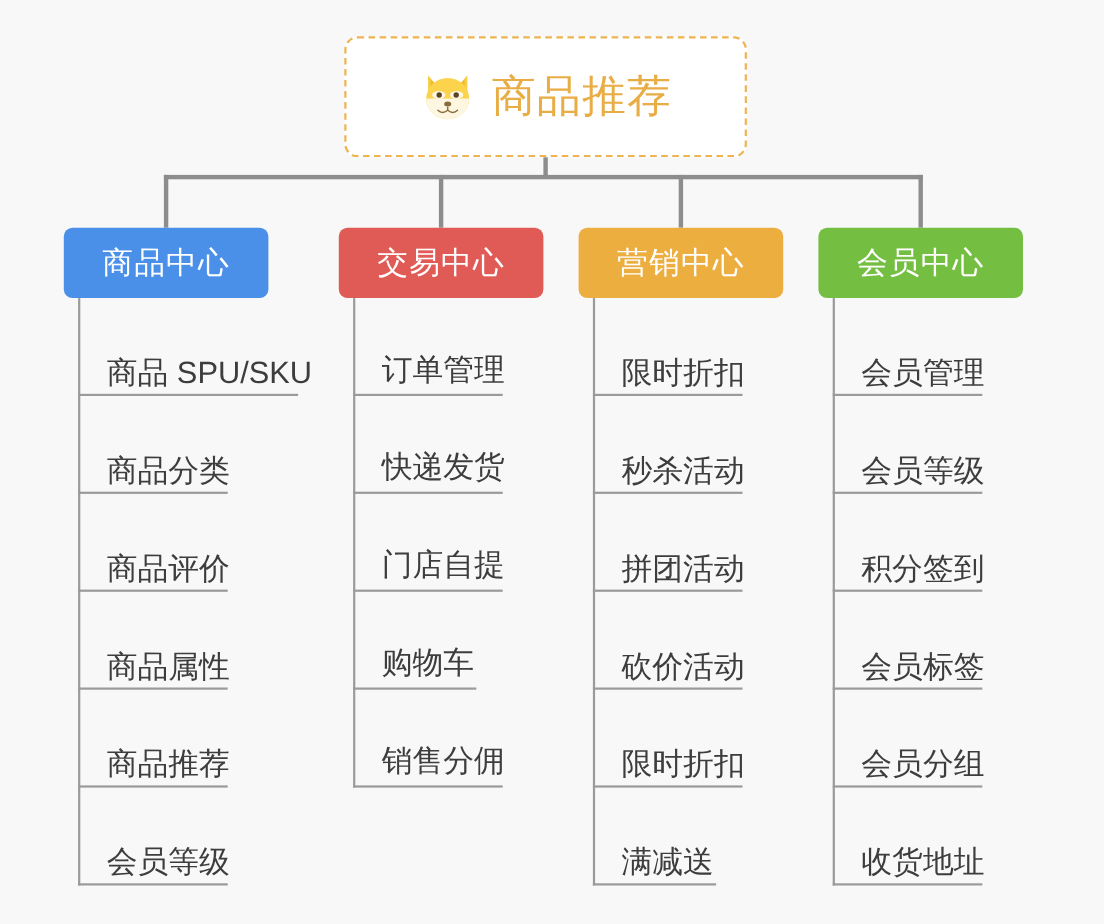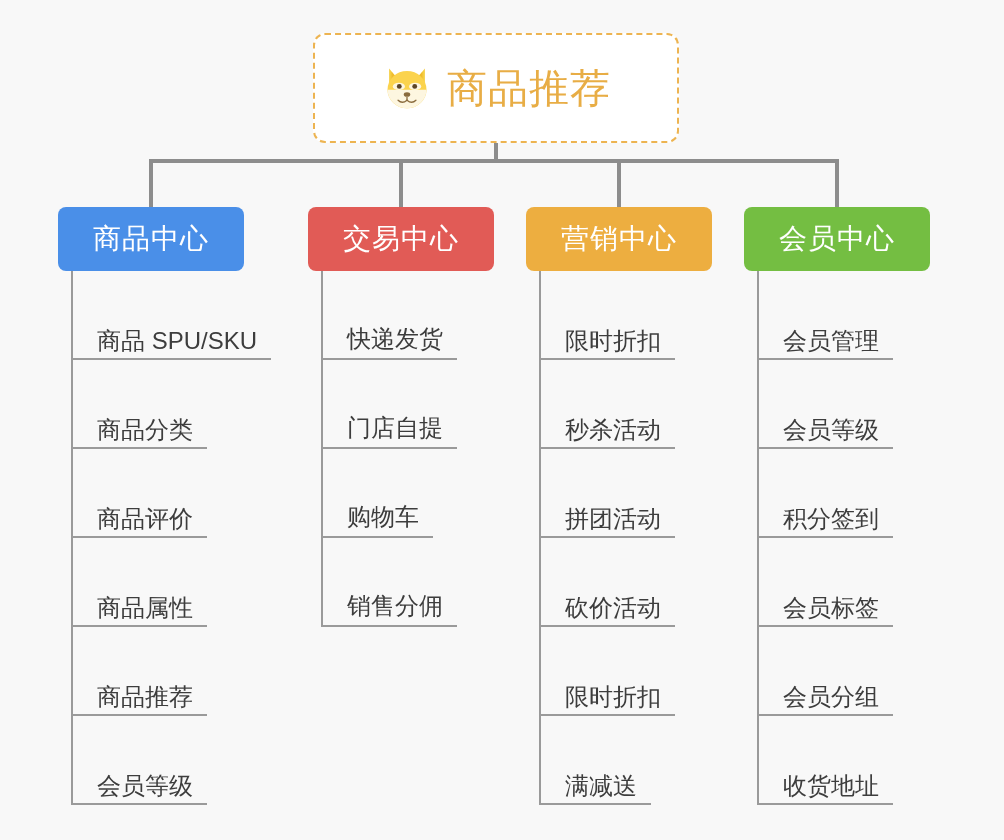--- a/index.html
+++ b/index.html
@@ -113,21 +113,21 @@
 
   .leaf {
     position: relative;
     height: 89px;
     display: flex;
     align-items: flex-end;
     padding-left: 26px;
   }
 
   .leaf-label {
-    font-size: 24px;
+    font-size: 28px;
     color: #3d3d3d;
     line-height: 1.05;
     padding-bottom: 7px;
     white-space: nowrap;
     position: relative;
     z-index: 2;
   }
 
   .leaf-underline {
     position: absolute;
@@ -199,20 +199,24 @@
         <span class="leaf-underline" style="width: 136px;"></span>
       </div>
     </div>
   </div>
 
   <div class="column" style="left:308px;font-family:Liberation Mono, monospace;">
     <div class="cat-header" style="background: rgb(225, 91, 86);">交易中心</div>
     <div class="leaves">
       <div class="trunk"></div>
       <div class="leaf">
+        <span class="leaf-label">订单管理</span>
+        <span class="leaf-underline" style="width: 136px;"></span>
+      </div>
+      <div class="leaf">
         <span class="leaf-label">快递发货</span>
         <span class="leaf-underline" style="width: 136px;"></span>
       </div>
       <div class="leaf">
         <span class="leaf-label">门店自提</span>
         <span class="leaf-underline" style="width: 136px;"></span>
       </div>
       <div class="leaf">
         <span class="leaf-label">购物车</span>
         <span class="leaf-underline" style="width: 112px;"></span>

